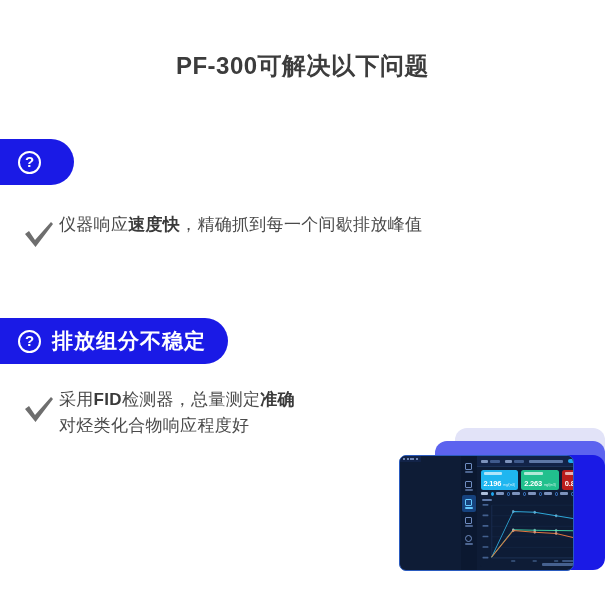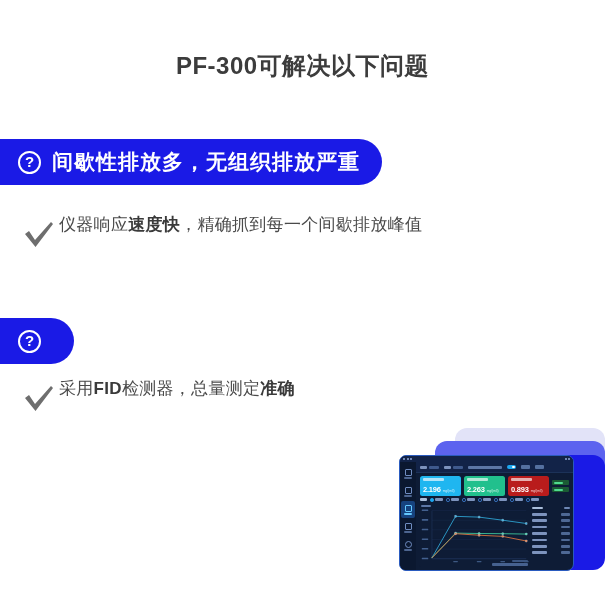--- a/index.html
+++ b/index.html
@@ -41,21 +41,21 @@
     padding-bottom:1px;
   }
   .pill-text{
     color:#ffffff; font-size:21px; font-weight:bold;
     letter-spacing:1px; white-space:nowrap;
   }
 
   
   .bullet-block{ position:absolute; left:24px; display:flex; }
   .bullet-1{ top:210px; }
-  .bullet-2{ top:374px; }
+  .bullet-2{ top:385px; }
   .check{
     flex:0 0 30px; width:30px; height:34px;
     position:relative; margin-right:5px; margin-top:12px;
   }
   .check svg{ display:block; }
   .bullet-lines{ padding-top:2px; }
   .bullet-line{
     font-size:17px; color:#4a4a4a; line-height:26px;
     white-space:nowrap; letter-spacing:0.3px;
   }
@@ -75,21 +75,21 @@
   .layer-c{ left:418px; top:455px; width:187px; height:115px; background:#1a1ae6; }
 
   
   .device{
     position:absolute; left:399px; top:455px;
     width:175px; height:116px;
     background:#0e1c36;
     border:1px solid #2a5bbf;
     border-radius:7px;
     overflow:hidden;
-    display:flex; flex-direction:column;
+    display:flex; flex-direction:row;gap:40px;
   }
   
   .dev-titlebar{
     height:6px; background:#122348;
     display:flex; align-items:center; justify-content:space-between;
     padding:0 3px;
   }
   .tb-dots{ display:flex; gap:1.5px; }
   .tb-dots i{ width:2px; height:2px; background:#6f86b5; display:block; }
   .tb-right{ display:flex; gap:1.5px; }
@@ -214,46 +214,47 @@
   .tr.head .k{ background:#a9bdda; width:11px; }
   .tr.head .vv{ background:#6e87b4; width:6px; }
 </style>
 </head>
 <body>
 
 <div class="page-title">PF-300可解决以下问题</div>
 
 <div class="pill pill-1">
   <div class="qmark">?</div>
-  <div class="pill-text">间歇性排放多，无组织排放严重</div>
 </div>
 
 <div class="bullet-block bullet-1">
   <div class="check">
     <svg width="30" height="26" viewBox="0 0 30 26" xmlns="http://www.w3.org/2000/svg">
       <path d="M1 12 L5 9 L11 18 L27 0 L29 2 L11.5 25 Z" fill="#6e6e6e"></path>
     </svg>
   </div>
   <div class="bullet-lines">
     <div class="bullet-line"><span>仪器响应</span><b>速度快</b><span>，精确抓到每一个间歇排放峰值</span></div>
   </div>
 </div>
 
 <div class="pill pill-2">
   <div class="qmark">?</div>
+  <div class="pill-text">排放组分不稳定</div>
 </div>
 
 <div class="bullet-block bullet-2">
   <div class="check">
     <svg width="30" height="26" viewBox="0 0 30 26" xmlns="http://www.w3.org/2000/svg">
       <path d="M1 12 L5 9 L11 18 L27 0 L29 2 L11.5 25 Z" fill="#6e6e6e"></path>
     </svg>
   </div>
   <div class="bullet-lines">
     <div class="bullet-line"><span>采用</span><b>FID</b><span>检测器，总量测定</span><b>准确</b></div>
+    <div class="bullet-line"><span>对烃类化合物响应程度好</span></div>
   </div>
 </div>
 
 <div class="layer layer-a"></div>
 <div class="layer layer-b"></div>
 <div class="layer layer-c"></div>
 
 <div class="caption">
 </div>
 

